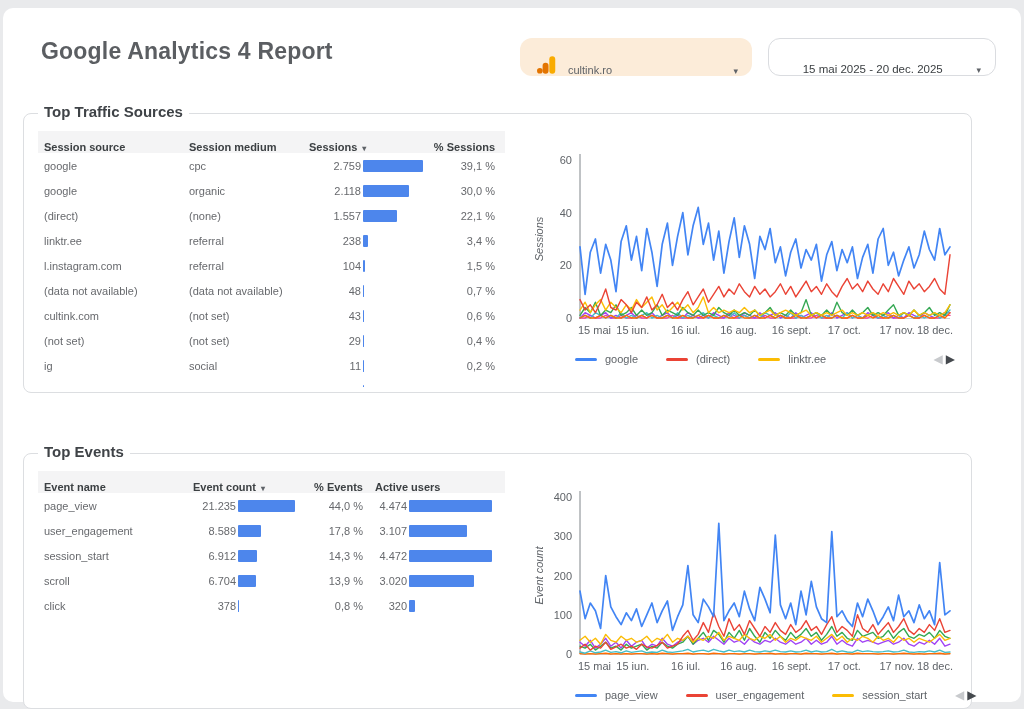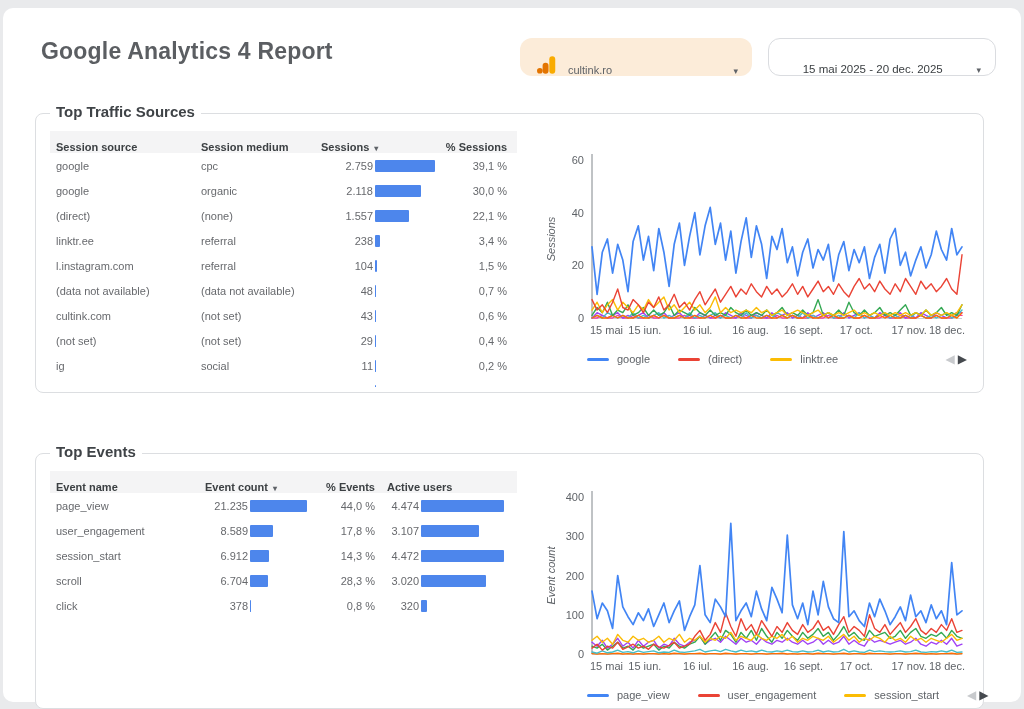--- a/index.html
+++ b/index.html
@@ -25,21 +25,21 @@
     font-size:11px; color:#3c4043; cursor:pointer;
   }
   .account-pill { left:517px; width:232px; background:#fcecd9; }
   .date-pill { left:765px; width:228px; background:#fff; border:1px solid #dadce0; }
   .ga-logo { width:22px; height:22px; margin:0 10px 0 16px; flex:none; }
   .pill-label { flex:1; color:#5f6368; }
   .date-pill .pill-label { text-align:center; color:#3c4043; font-size:11.5px; }
   .caret { color:#5f6368; font-size:9px; margin-right:14px; flex:none; }
   
   .card {
-    position:absolute; left:32px; width:949px;
+    position:absolute; left:20px; width:949px;
     border:1px solid #dcdee1; border-radius:8px; background:#fff;
   }
   .card-1 { top:105px; height:280px; }
   .card-2 { top:445px; height:256px; }
   .card-title {
     position:absolute; top:-11px; left:14px; background:#fff; padding:0 6px;
     font-size:15px; font-weight:bold; color:#3f4347; white-space:nowrap;
   }
   
   .tbl { position:absolute; left:14px; top:17px; width:467px; overflow:hidden; }
@@ -308,21 +308,21 @@
     <span class="cell c-aubar">
               <i class="bar" style="width: 82.9629px;"></i>
             </span>
   </div>
           <div class="trow">
     <span class="cell c-ename">scroll</span>
     <span class="cell c-ecnum">6.704</span>
     <span class="cell c-ecbar">
               <i class="bar" style="width: 17.9952px;"></i>
             </span>
-    <span class="cell c-epct">28,3 %</span>
+    <span class="cell c-epct">13,9 %</span>
     <span class="cell c-aunum">3.020</span>
     <span class="cell c-aubar">
               <i class="bar" style="width: 64.7266px;"></i>
             </span>
   </div>
           <div class="trow">
     <span class="cell c-ename">click</span>
     <span class="cell c-ecnum">378</span>
     <span class="cell c-ecbar">
               <i class="bar" style="width: 1.01465px;"></i>

